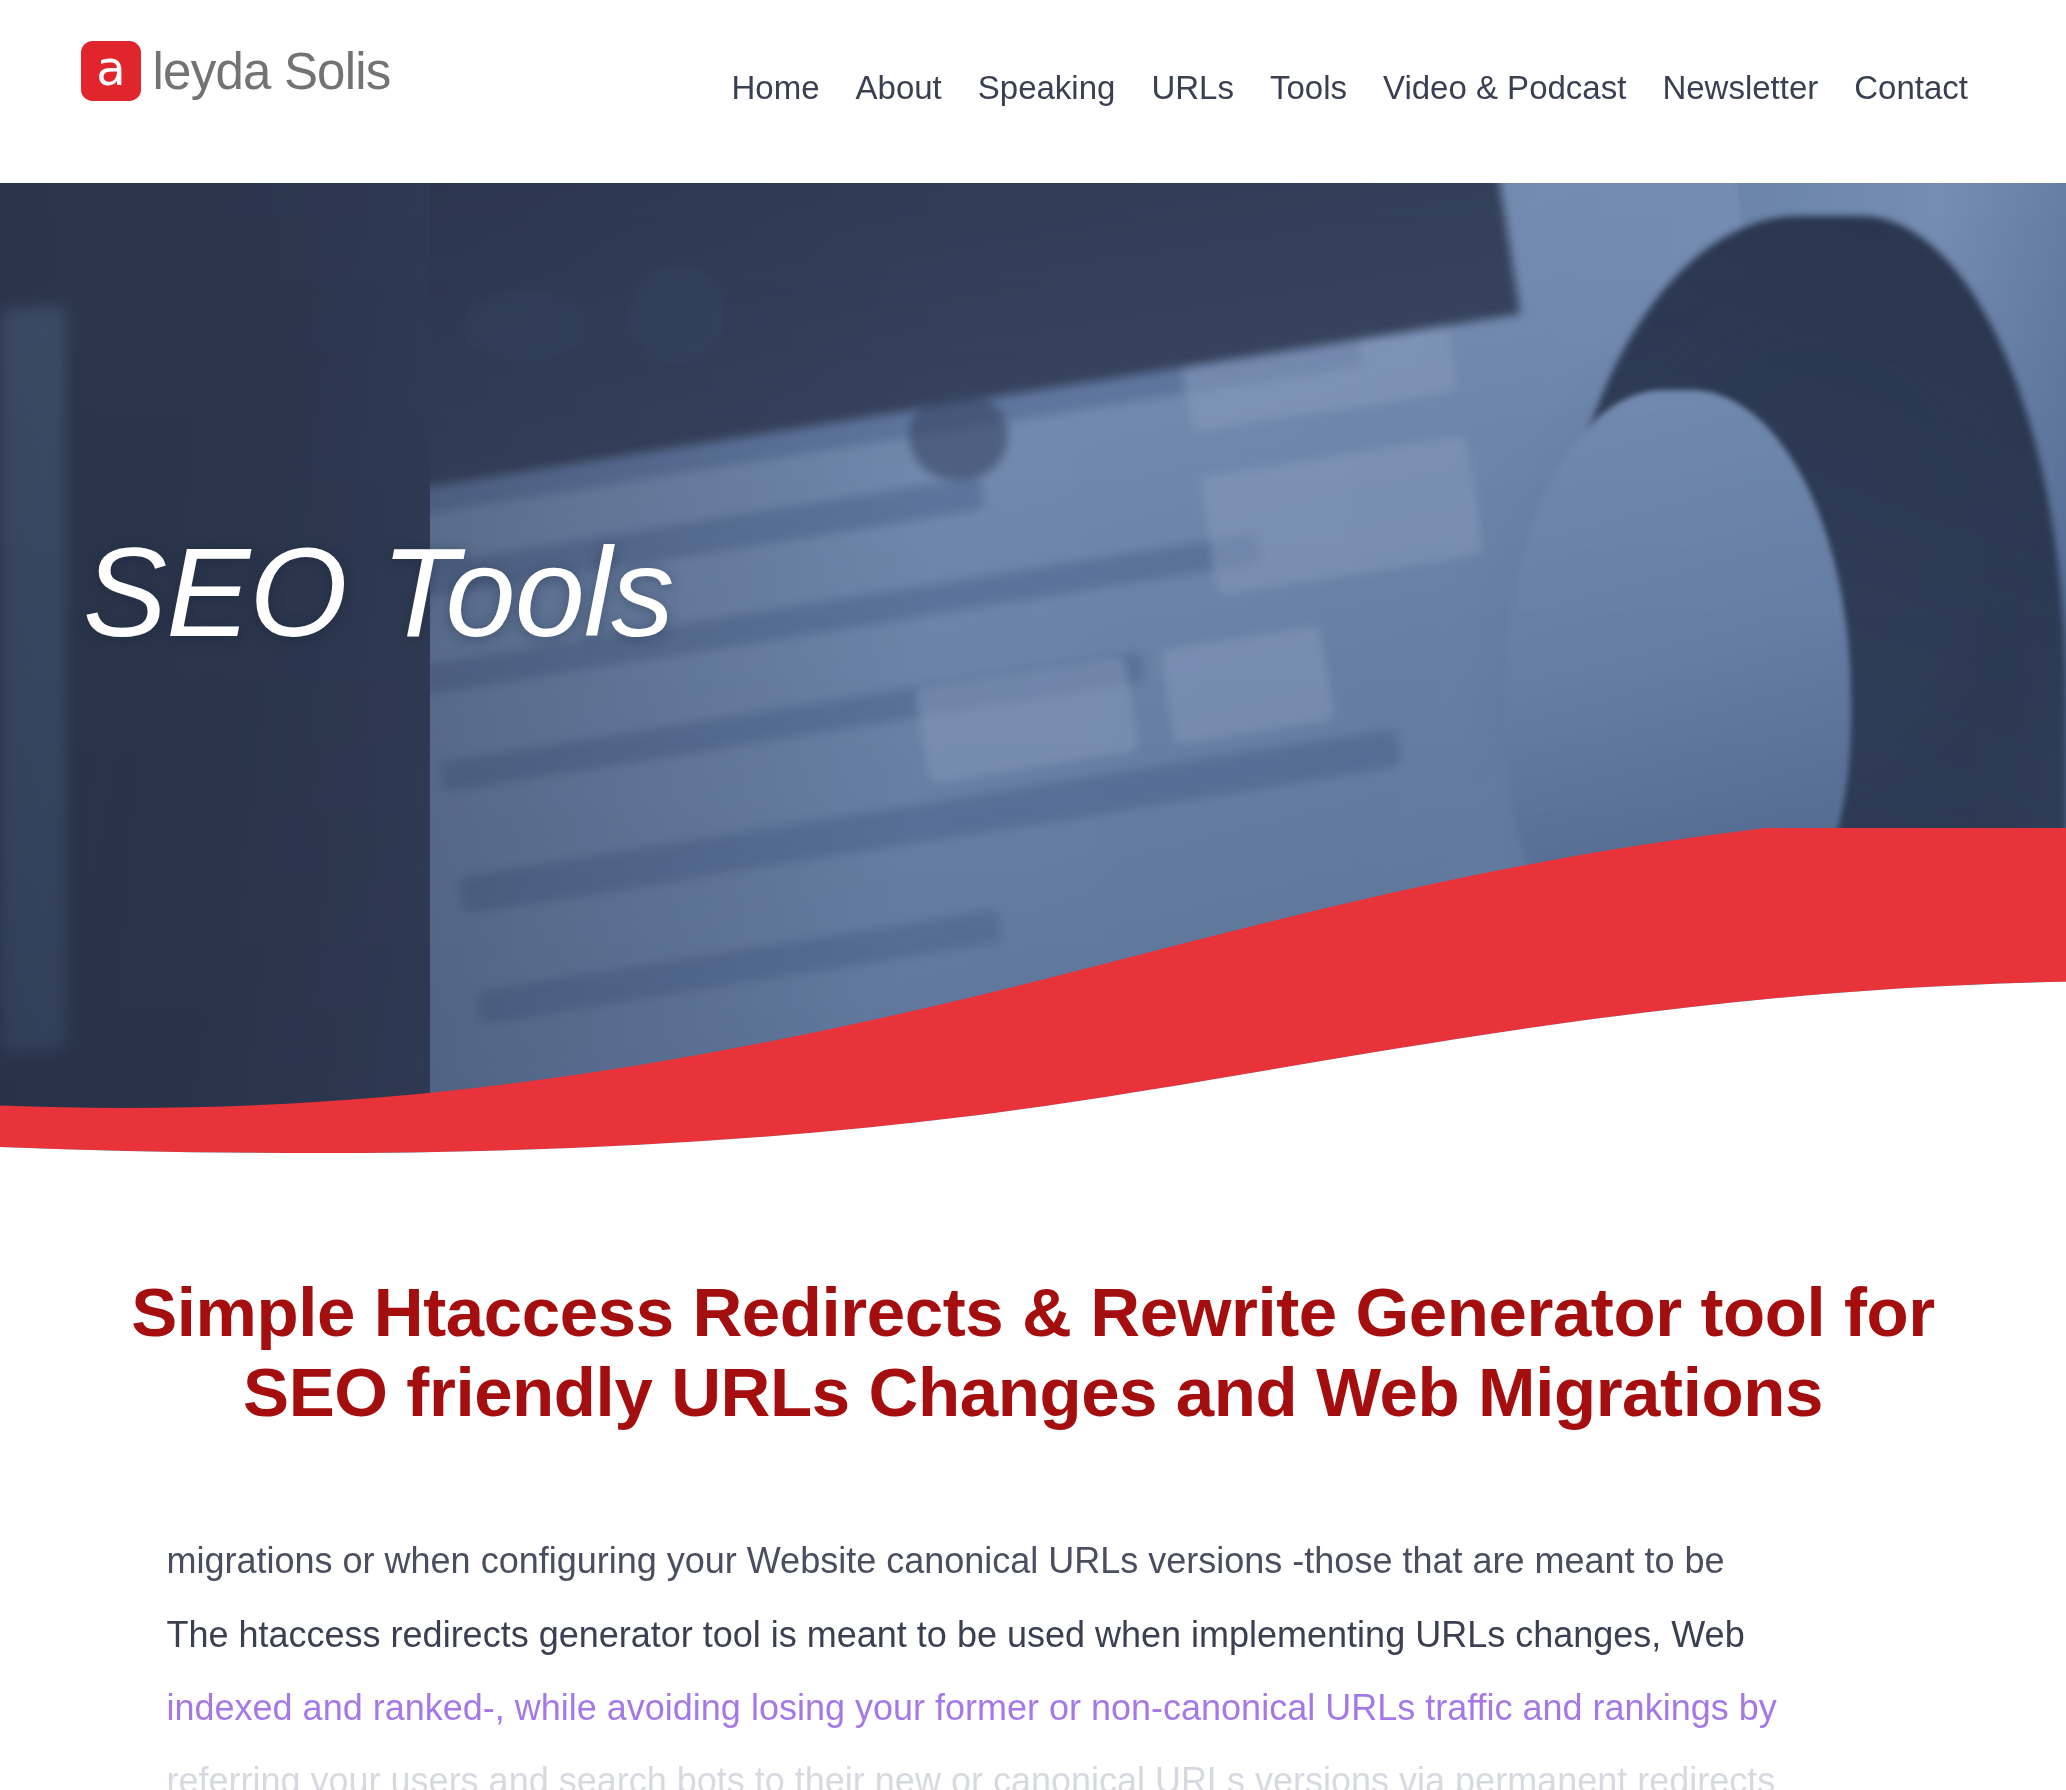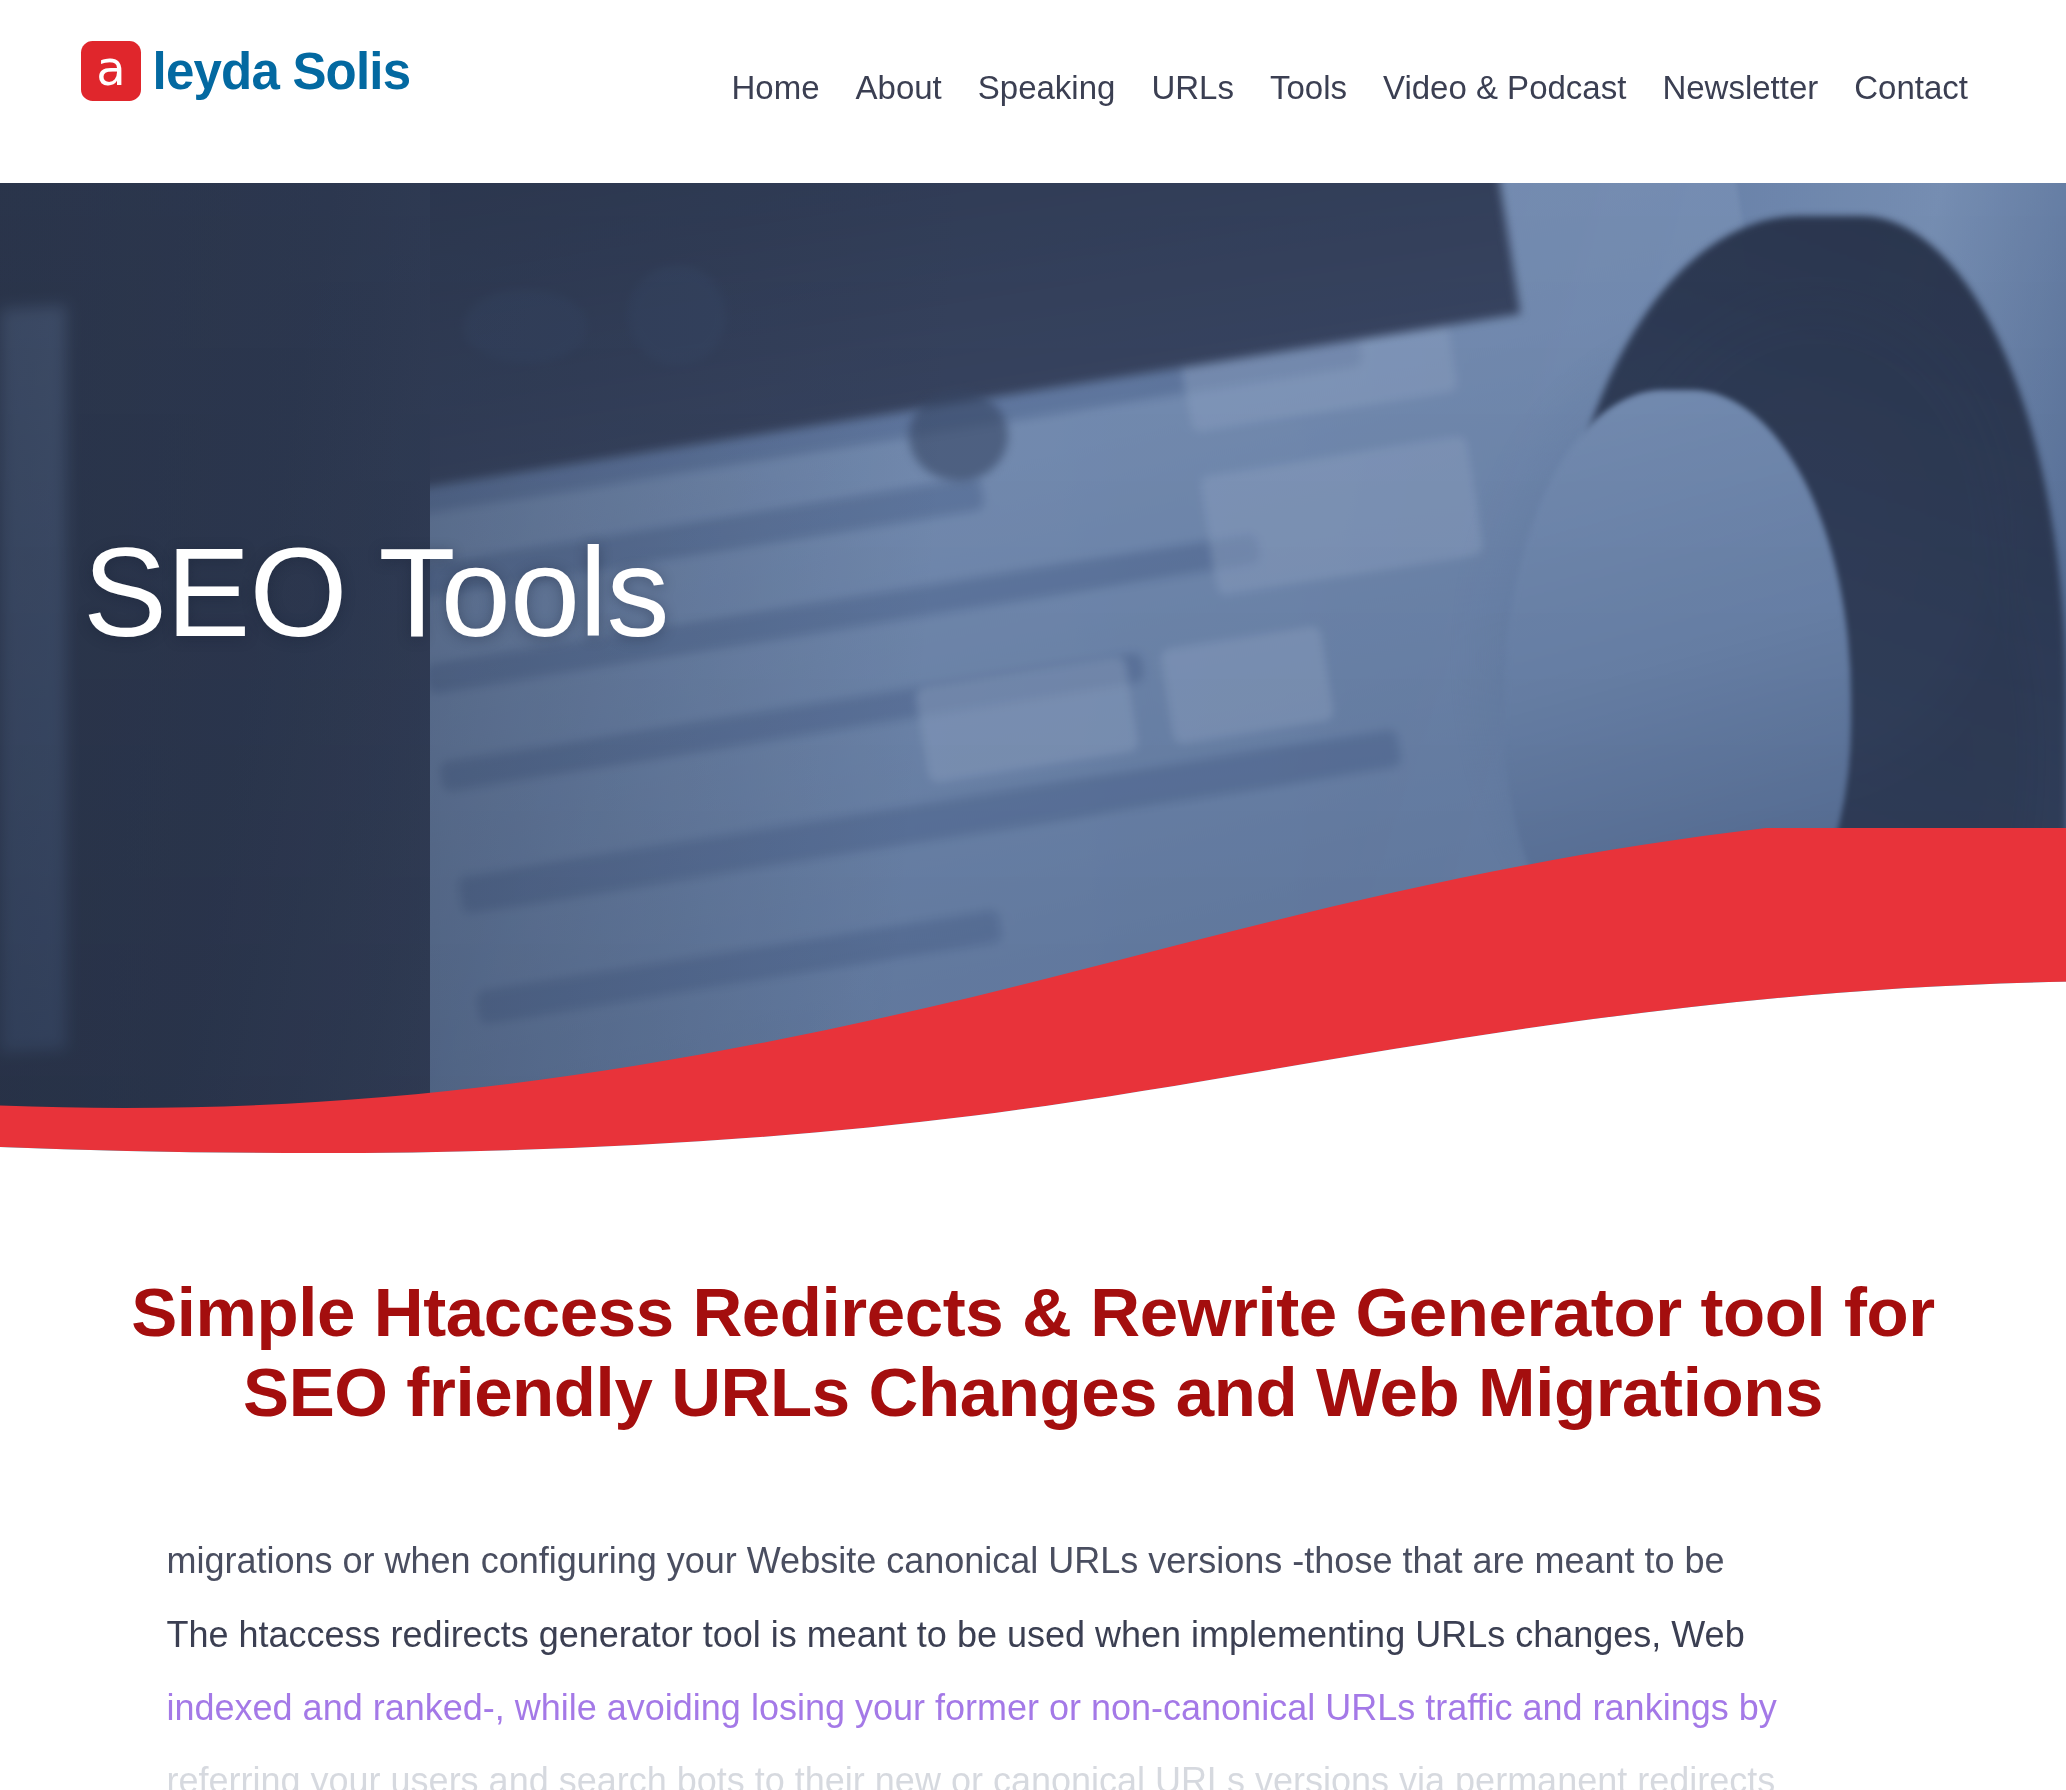--- a/index.html
+++ b/index.html
@@ -38,23 +38,23 @@
   .brand-mark span {
     color: #ffffff;
     font-size: 48px;
     font-weight: 400;
     line-height: 1;
     position: relative;
     top: -3.3px;
     font-family: "DejaVu Sans", sans-serif;
   }
   .brand-text {
-    color: #0369a1;
+    color: #737373;
     font-size: 51px;
-    font-weight: bold;
+    font-weight: normal;
     letter-spacing: -0.8px;
     white-space: nowrap;
     line-height: 1;
   }
 
   .main-nav {
     position: absolute; right: 80px; top: 68px;
     display: flex; align-items: center; gap: 0;
   }
   .nav-item {
@@ -65,20 +65,21 @@
     white-space: nowrap;
     padding: 0 18px;
     line-height: 1.2;
   }
 
   
   .hero {
     position: absolute; top: 183px; left: 0;
     width: 2066px; height: 992px;
     overflow: hidden;
+    font-style: italic;
   }
   
   .hero-photo { position: absolute; inset: 0; background: #4f6d96; }
 
   .ph-bg {
     position: absolute; inset: 0;
     background:
       linear-gradient(104deg,
         #39455f 0%, #39455f 12%,
         #4a5f80 16%,

